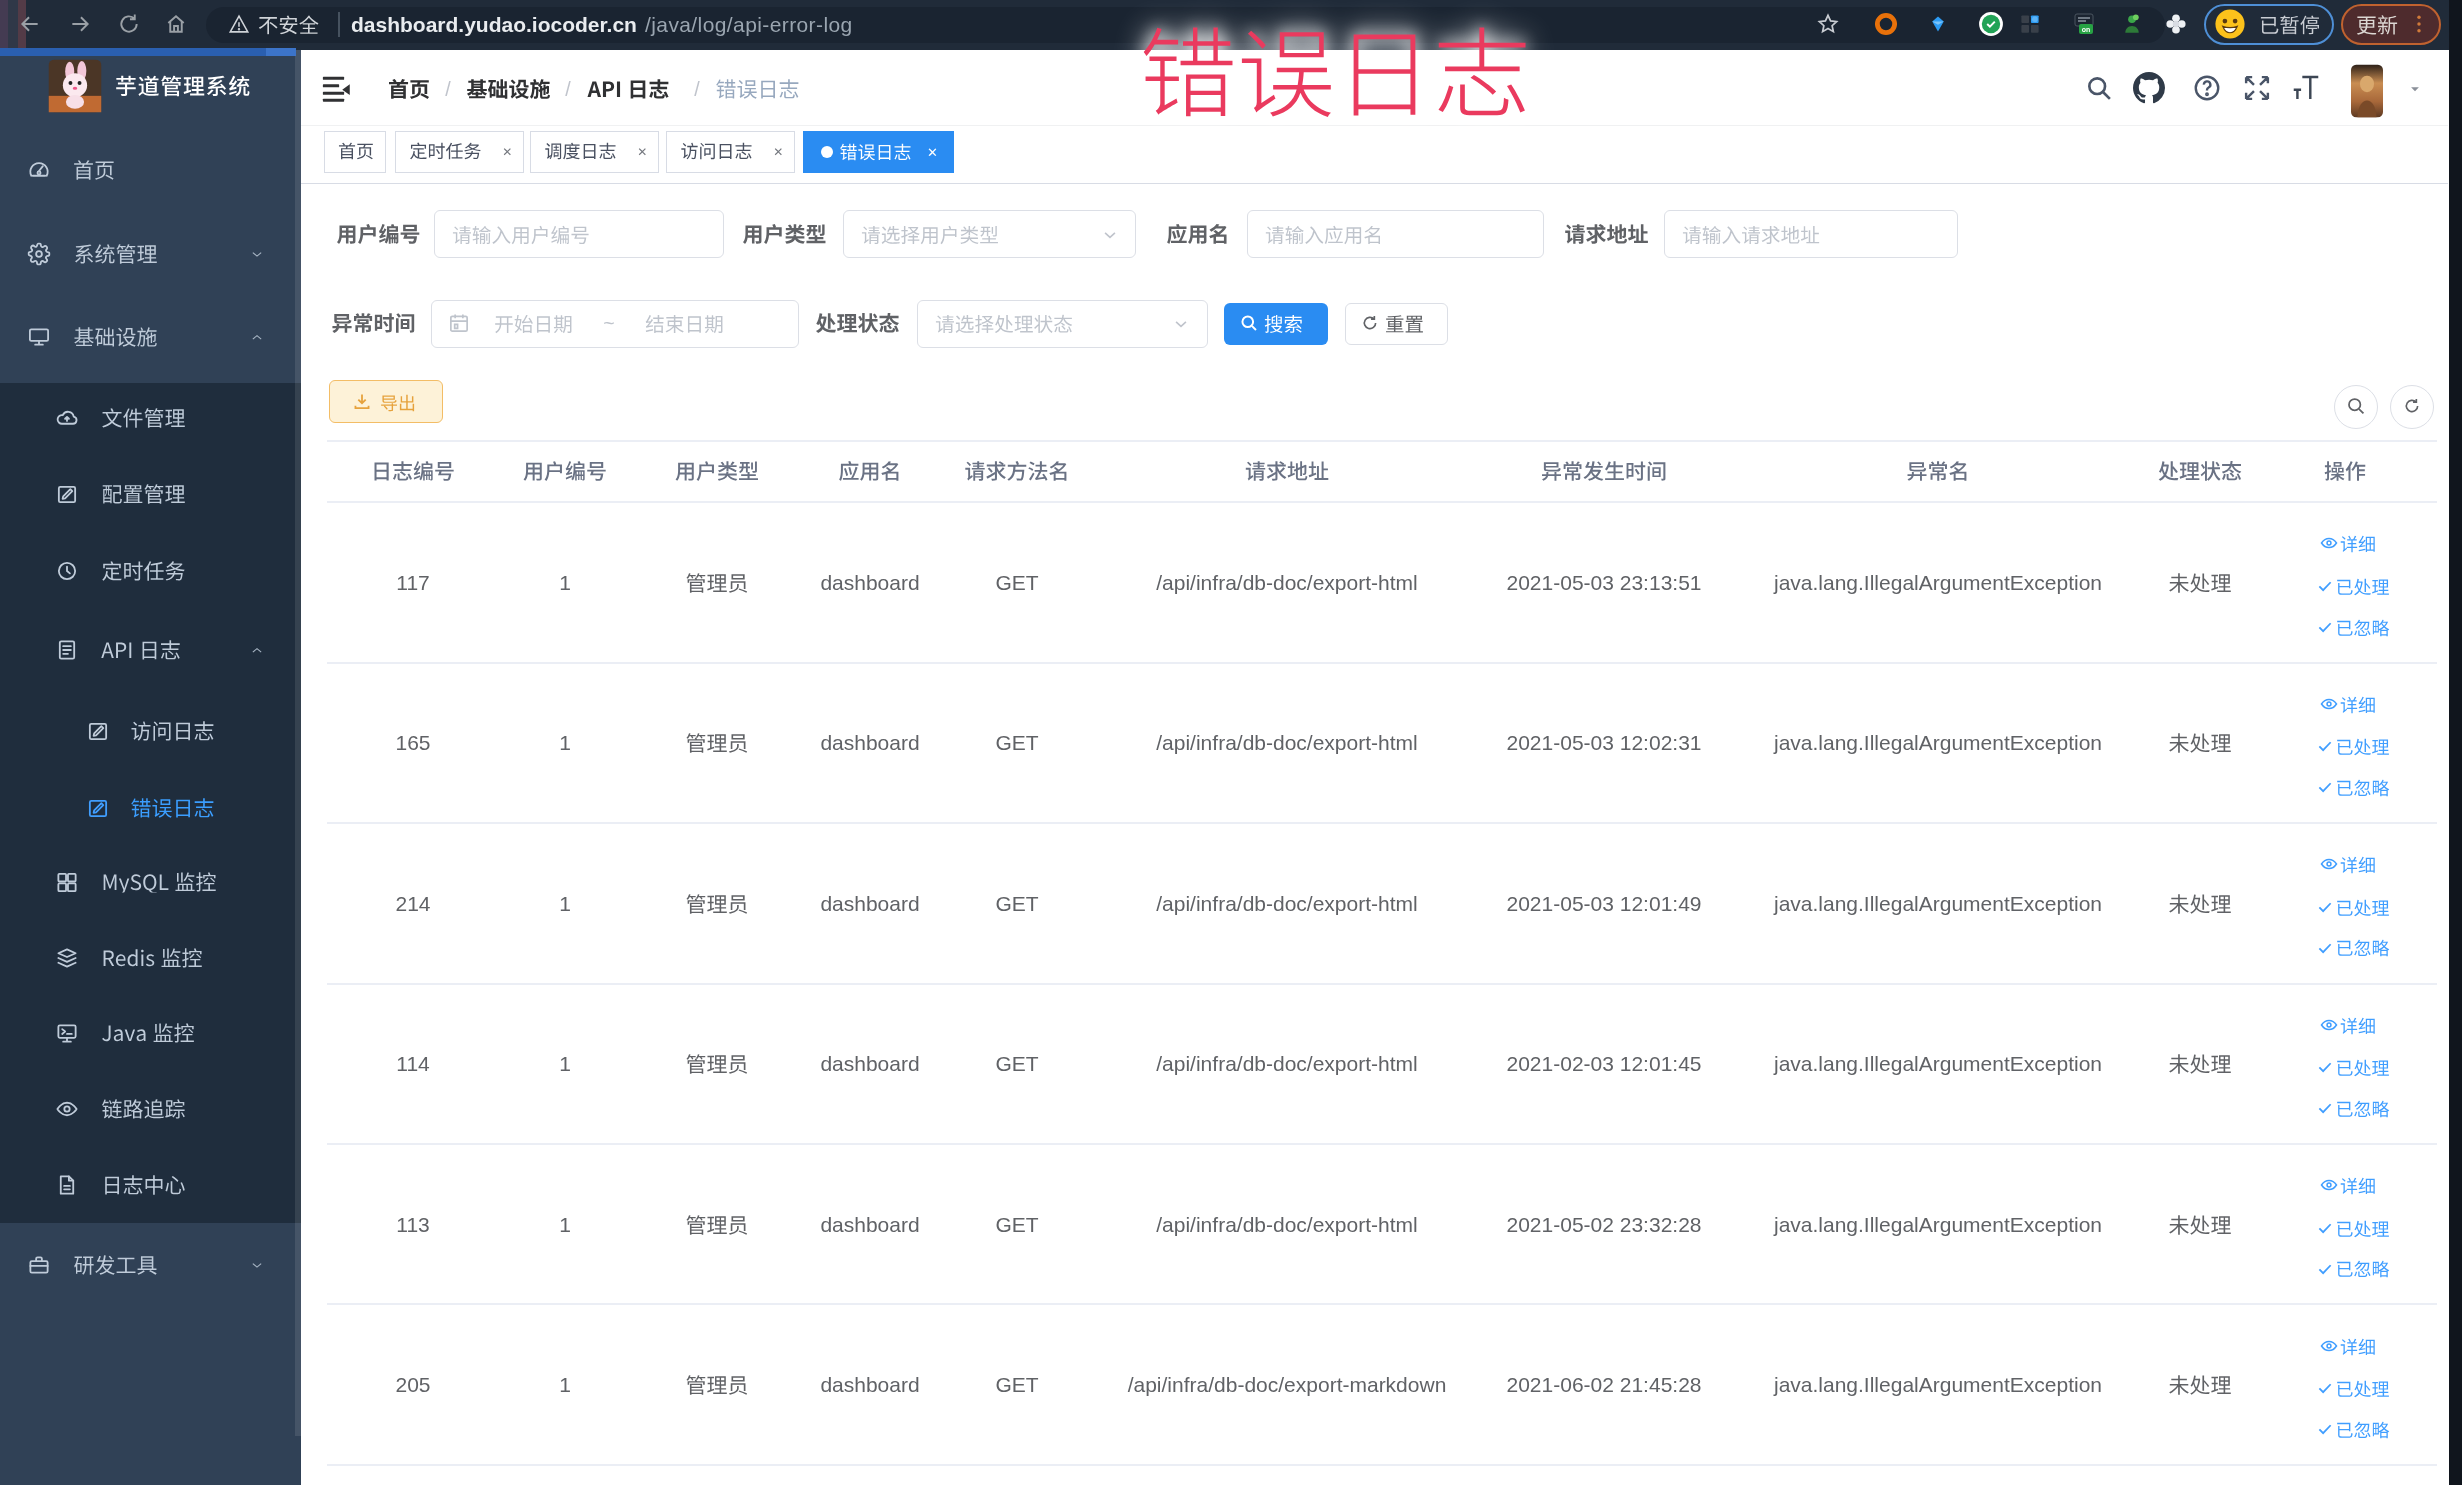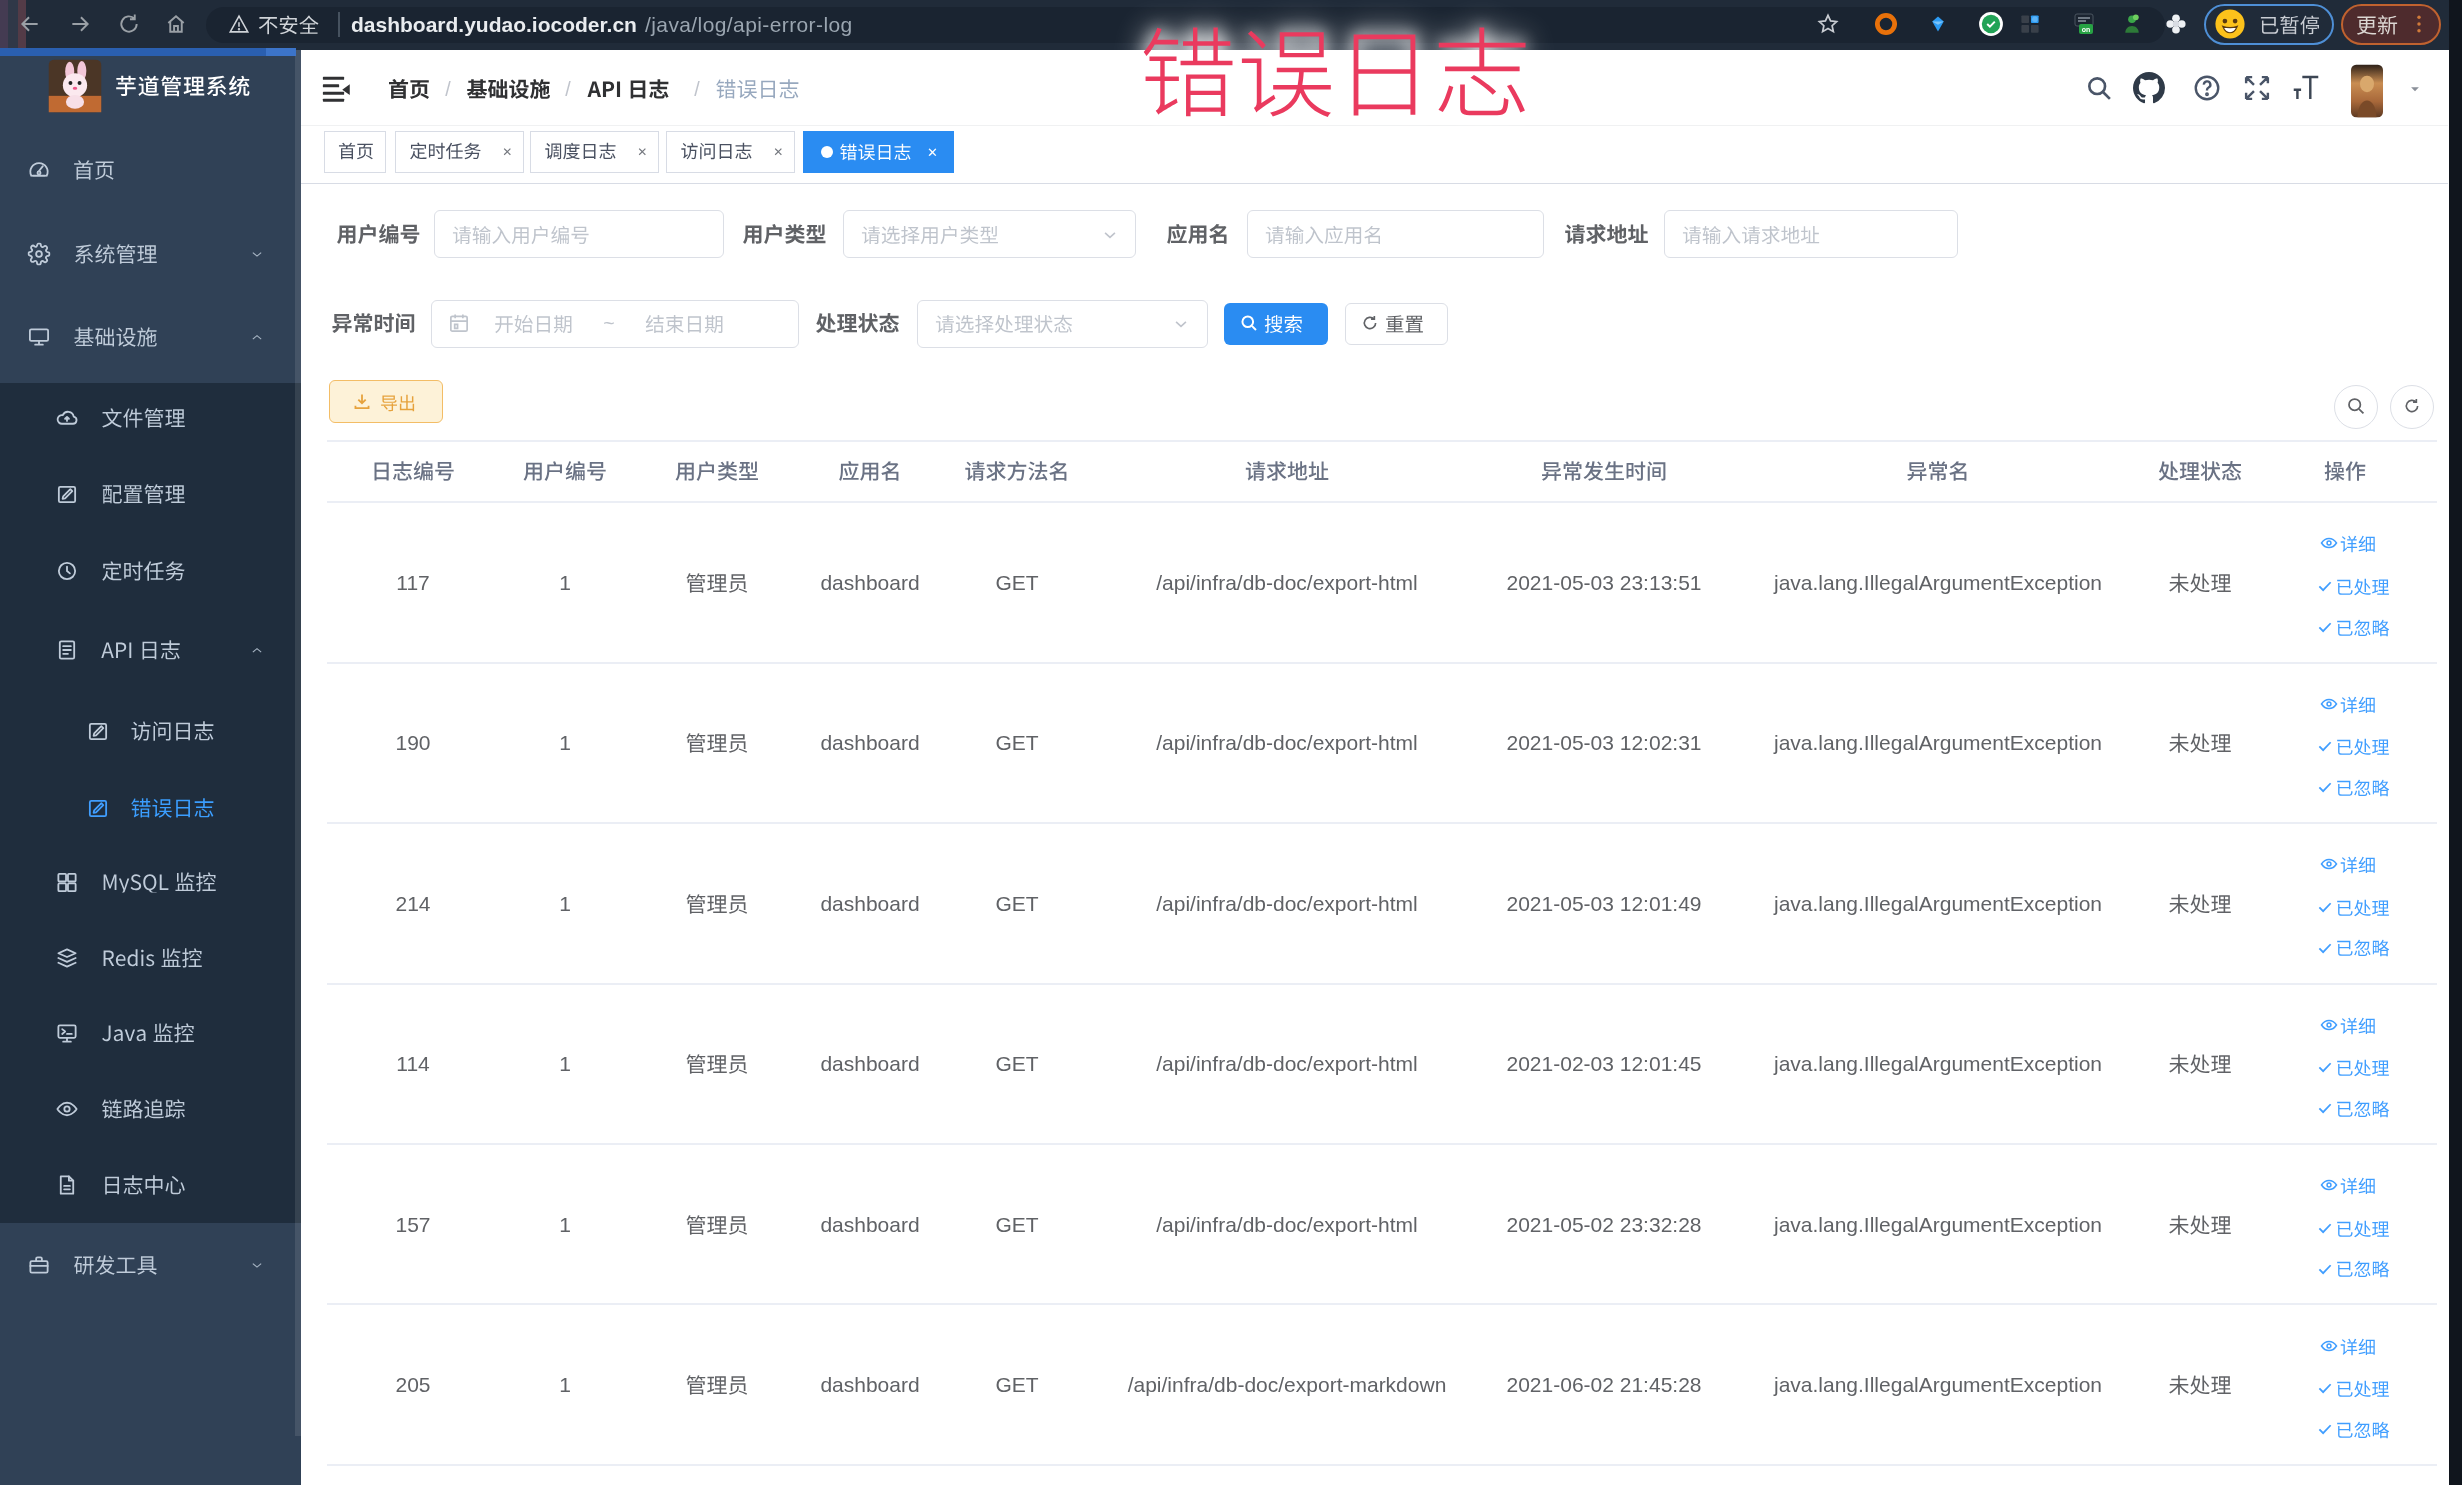--- a/index.html
+++ b/index.html
@@ -937,21 +937,21 @@
       <path d="M4.5 12.5l5 5 10-10.5"></path>
     </svg></div>
 <div style="position:absolute;left:2335px;top:628px;line-height:0;transform:translateY(-50%)"><svg style="" width="55" height="18" viewBox="0 -880 3000 1000">
       <g fill="#409eff" transform="scale(1,-1)">
         <use href="#gr24050" x="0"></use>
         <use href="#gr24573" x="1000"></use>
         <use href="#gr30053" x="2000"></use>
       </g>
     </svg></div>
 <div style="position:absolute;left:327px;top:822px;width:2110px;height:1.5px;background:#ebeef5"></div>
-<div style="position:absolute;left:413px;top:743px;transform:translate(-50%,-50%);font:normal 21px &quot;Liberation Sans&quot;,sans-serif;color:#606266;letter-spacing:0px;white-space:nowrap">190</div>
+<div style="position:absolute;left:413px;top:743px;transform:translate(-50%,-50%);font:normal 21px &quot;Liberation Sans&quot;,sans-serif;color:#606266;letter-spacing:0px;white-space:nowrap">165</div>
 <div style="position:absolute;left:565px;top:743px;transform:translate(-50%,-50%);font:normal 21px &quot;Liberation Sans&quot;,sans-serif;color:#606266;letter-spacing:0px;white-space:nowrap">1</div>
 <div style="position:absolute;left:717px;top:743px;line-height:0;transform:translate(-50%,-50%)"><svg style="" width="64" height="21" viewBox="0 -880 3000 1000">
       <g fill="#606266" transform="scale(1,-1)">
         <use href="#gr31649" x="0"></use>
         <use href="#gr29702" x="1000"></use>
         <use href="#gr21592" x="2000"></use>
       </g>
     </svg></div>
 <div style="position:absolute;left:870px;top:743px;transform:translate(-50%,-50%);font:normal 21px &quot;Liberation Sans&quot;,sans-serif;color:#606266;letter-spacing:0px;white-space:nowrap">dashboard</div>
 <div style="position:absolute;left:1017px;top:743px;transform:translate(-50%,-50%);font:normal 21px &quot;Liberation Sans&quot;,sans-serif;color:#606266;letter-spacing:0px;white-space:nowrap">GET</div>
@@ -1093,21 +1093,21 @@
       <path d="M4.5 12.5l5 5 10-10.5"></path>
     </svg></div>
 <div style="position:absolute;left:2335px;top:1109px;line-height:0;transform:translateY(-50%)"><svg style="" width="55" height="18" viewBox="0 -880 3000 1000">
       <g fill="#409eff" transform="scale(1,-1)">
         <use href="#gr24050" x="0"></use>
         <use href="#gr24573" x="1000"></use>
         <use href="#gr30053" x="2000"></use>
       </g>
     </svg></div>
 <div style="position:absolute;left:327px;top:1303px;width:2110px;height:1.5px;background:#ebeef5"></div>
-<div style="position:absolute;left:413px;top:1225px;transform:translate(-50%,-50%);font:normal 21px &quot;Liberation Sans&quot;,sans-serif;color:#606266;letter-spacing:0px;white-space:nowrap">157</div>
+<div style="position:absolute;left:413px;top:1225px;transform:translate(-50%,-50%);font:normal 21px &quot;Liberation Sans&quot;,sans-serif;color:#606266;letter-spacing:0px;white-space:nowrap">113</div>
 <div style="position:absolute;left:565px;top:1225px;transform:translate(-50%,-50%);font:normal 21px &quot;Liberation Sans&quot;,sans-serif;color:#606266;letter-spacing:0px;white-space:nowrap">1</div>
 <div style="position:absolute;left:717px;top:1225px;line-height:0;transform:translate(-50%,-50%)"><svg style="" width="64" height="21" viewBox="0 -880 3000 1000">
       <g fill="#606266" transform="scale(1,-1)">
         <use href="#gr31649" x="0"></use>
         <use href="#gr29702" x="1000"></use>
         <use href="#gr21592" x="2000"></use>
       </g>
     </svg></div>
 <div style="position:absolute;left:870px;top:1225px;transform:translate(-50%,-50%);font:normal 21px &quot;Liberation Sans&quot;,sans-serif;color:#606266;letter-spacing:0px;white-space:nowrap">dashboard</div>
 <div style="position:absolute;left:1017px;top:1225px;transform:translate(-50%,-50%);font:normal 21px &quot;Liberation Sans&quot;,sans-serif;color:#606266;letter-spacing:0px;white-space:nowrap">GET</div>

